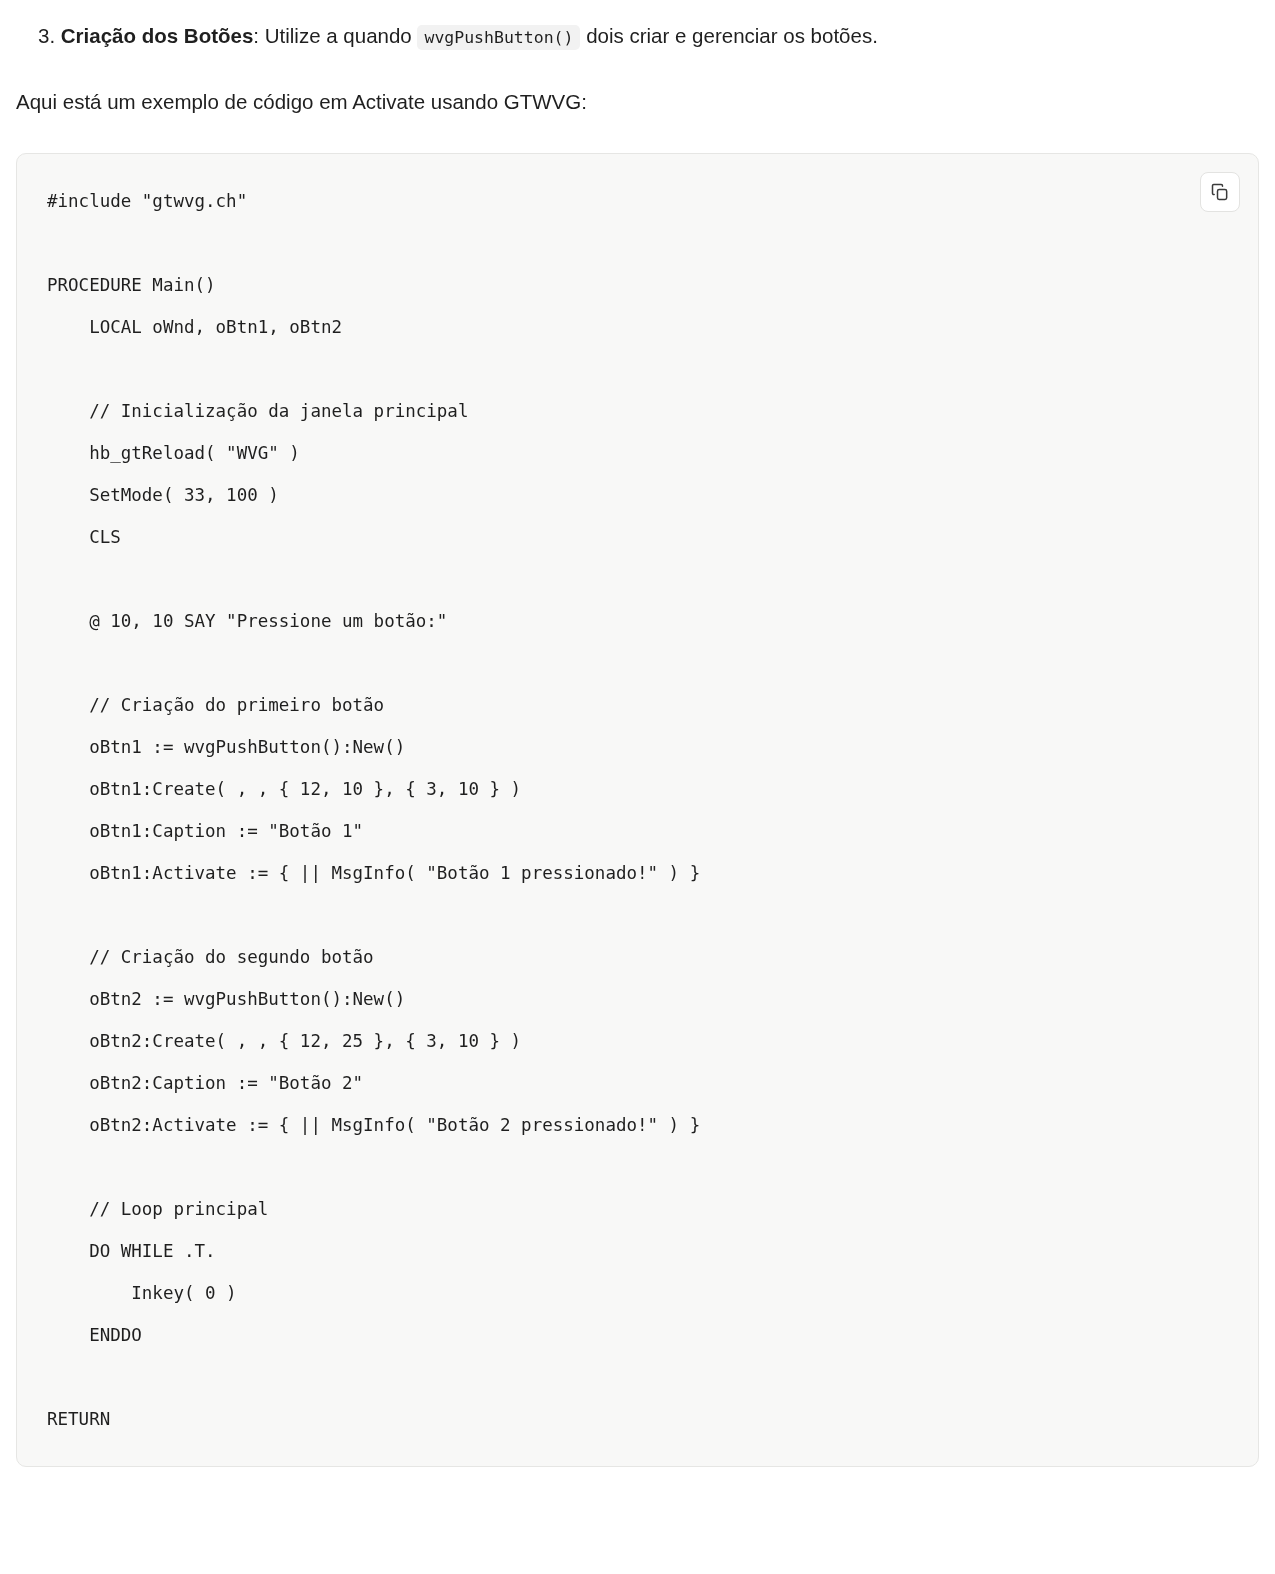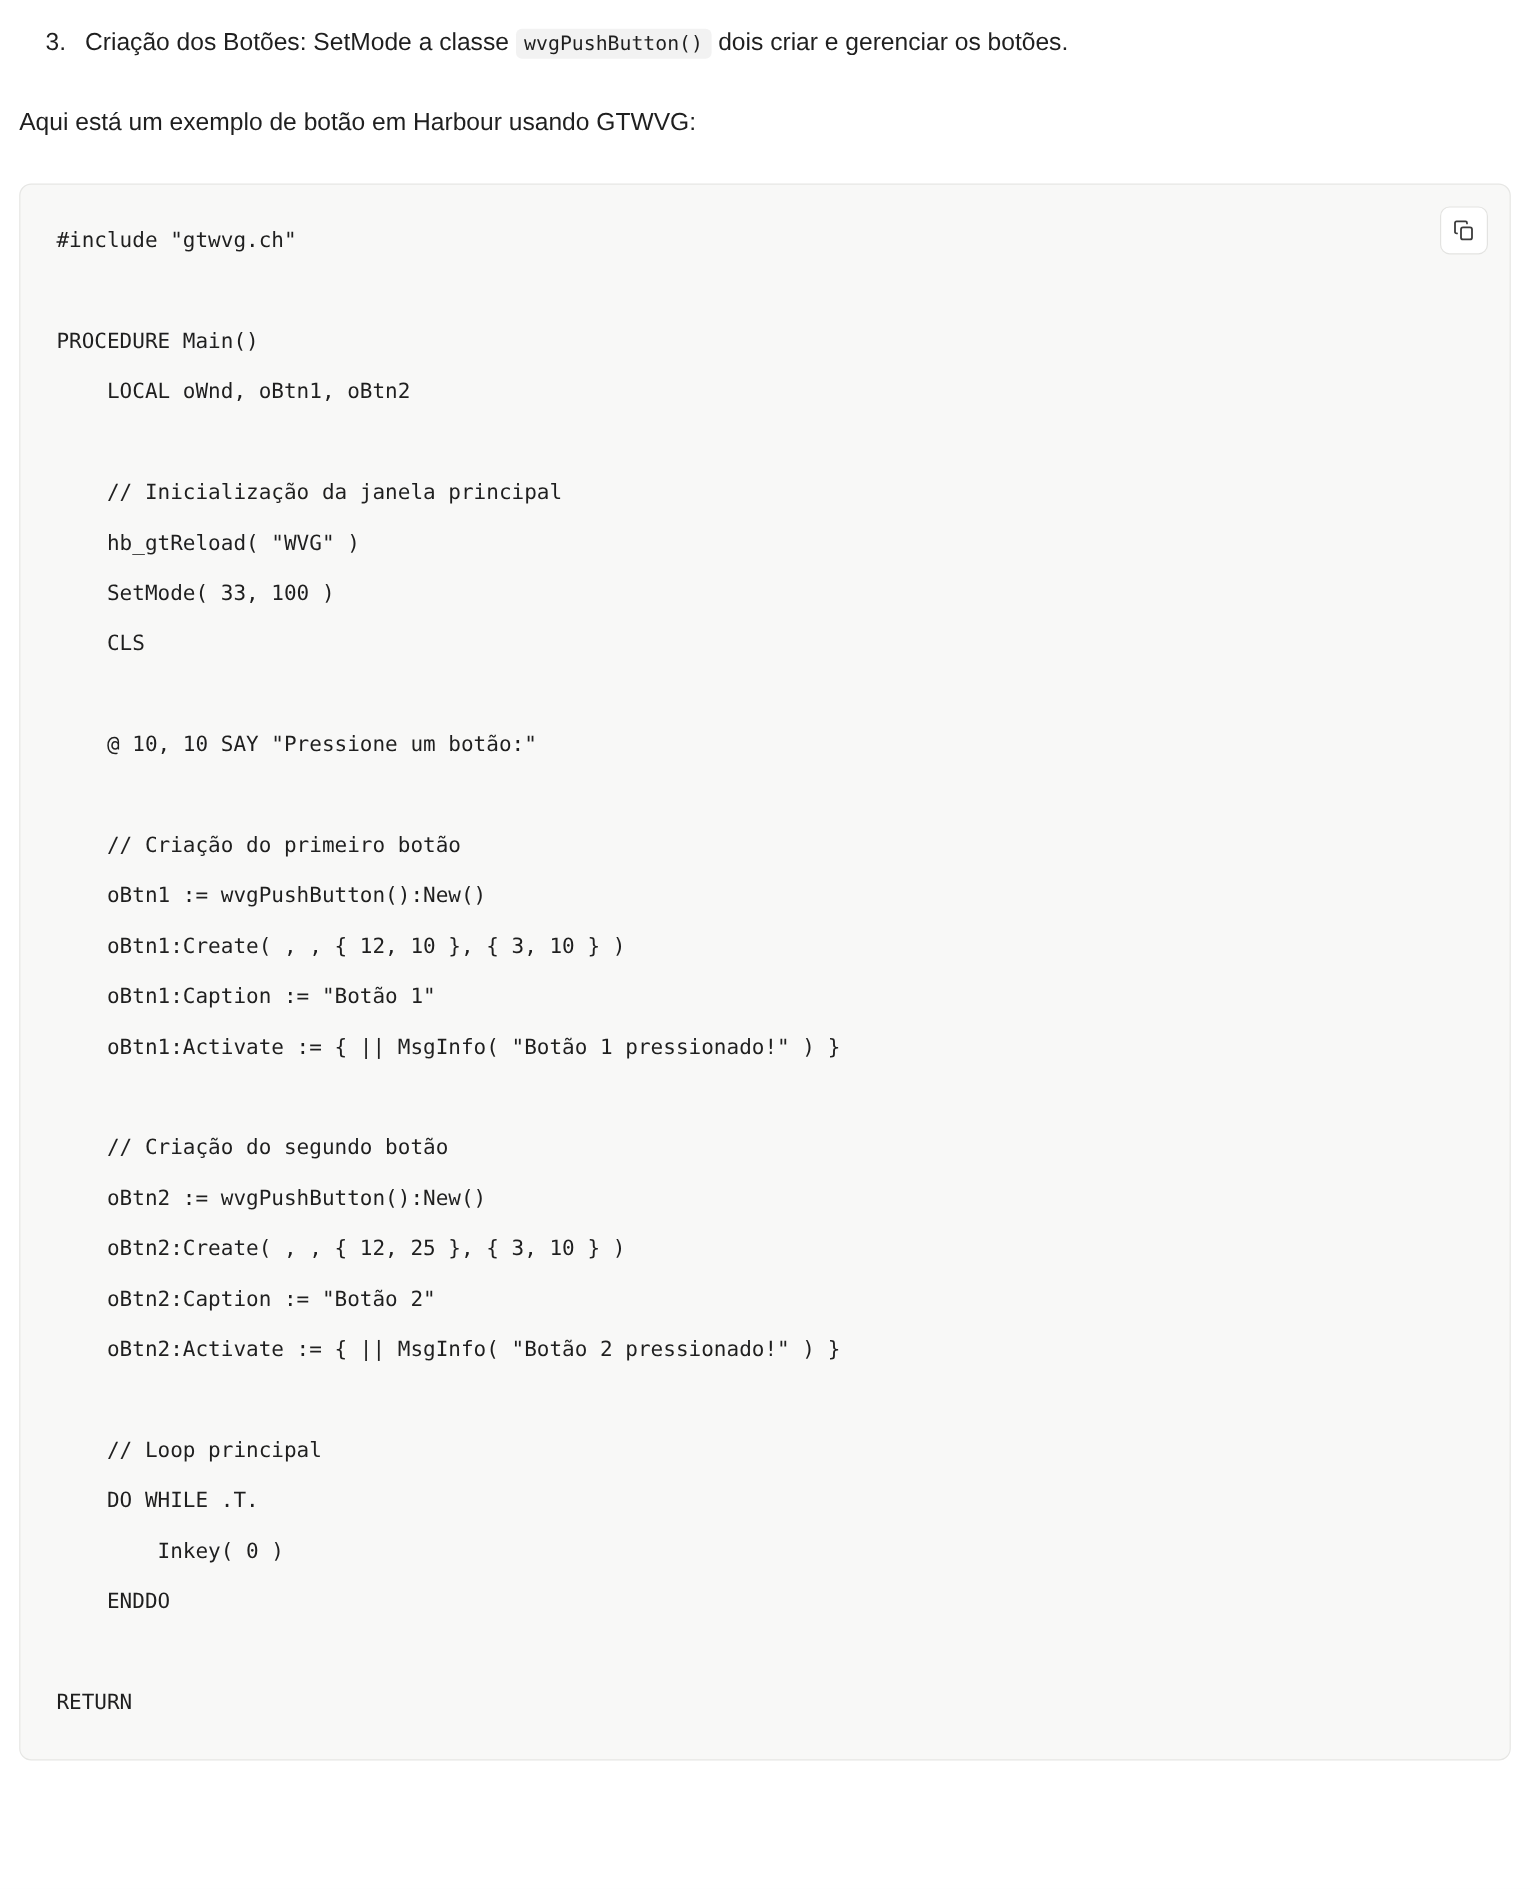--- a/index.html
+++ b/index.html
@@ -21,22 +21,21 @@
   .list-line {
     font-size: 20.5px;
     line-height: 1.55;
     margin: 6px 0 0 0;
     padding-left: 22px;
   }
   .list-line .num {
     font-weight: 400;
   }
   .list-line b {
-    font-weight: 400;
-    margin-left: 10px;
+    font-weight: 700;
   }
   code.inline {
     font-family: "DejaVu Sans Mono", "Liberation Mono", monospace;
     font-size: 16.5px;
     background: #f2f2f2;
     border-radius: 5px;
     padding: 3px 7px;
     color: #1f1f1f;
     white-space: nowrap;
     margin-top: 21px;
@@ -86,24 +85,24 @@
     max-width: 1245px;
   }
 </style>
 </head>
 <body>
 
 <div class="page">
 
   <p class="list-line">
     <span class="num">3.</span>
-    <b>Criação dos Botões</b><span>: SetMode a classe </span><code class="inline">wvgPushButton()</code><span> dois criar e gerenciar os botões.</span>
+    <b>Criação dos Botões</b><span>: Utilize a quando </span><code class="inline">wvgPushButton()</code><span> dois criar e gerenciar os botões.</span>
   </p>
 
-  <p class="para">Aqui está um exemplo de botão em Harbour usando GTWVG:</p>
+  <p class="para">Aqui está um exemplo de código em Activate usando GTWVG:</p>
 
   <div class="code-block">
     <div class="copy-btn">
       <svg width="20" height="20" viewBox="0 0 24 24" fill="none" stroke="#3b3b3b" stroke-width="1.8" stroke-linecap="round" stroke-linejoin="round">
         <rect x="9" y="9" width="11" height="12" rx="2"></rect>
         <path d="M5 15H4.5A1.5 1.5 0 0 1 3 13.5V4.5A1.5 1.5 0 0 1 4.5 3h9A1.5 1.5 0 0 1 15 4.5V5"></path>
       </svg>
     </div>
     <pre>#include "gtwvg.ch"
 

